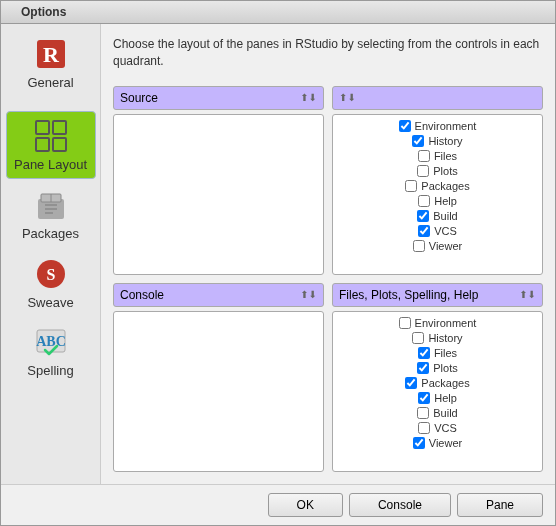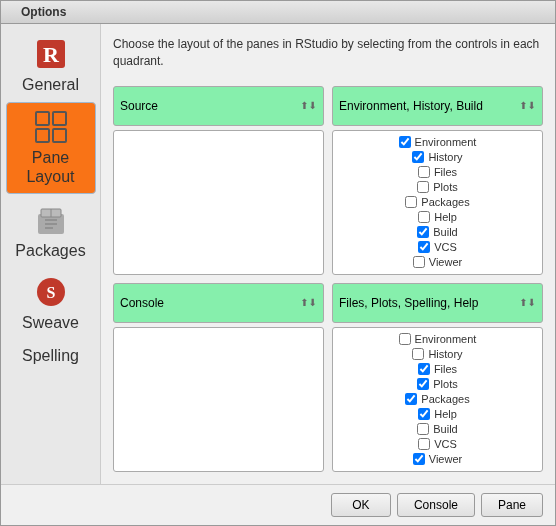--- a/index.html
+++ b/index.html
@@ -52,34 +52,34 @@
       width: 90px;
       display: flex;
       flex-direction: column;
       align-items: center;
       padding: 6px 4px;
       border-radius: 4px;
       cursor: pointer;
       gap: 3px;
     }
     .sidebar-item.active {
-      background: #f97316;
+      background: #84cc16;
       border: 1px solid #a0b8d0;
+      margin-top: 12px;
     }
     .sidebar-item .icon {
       width: 36px;
       height: 36px;
       display: flex;
       align-items: center;
       justify-content: center;
     }
     .sidebar-item .label {
-      font-size: 16px;
+      font-size: 13px;
       color: #333;
-      text-align: center;
       line-height: 1.2;
     }
     .main-content {
       flex: 1;
       padding: 12px;
       display: flex;
       flex-direction: column;
       gap: 10px;
     }
     .description {
@@ -96,28 +96,28 @@
       flex: 1;
     }
     .pane-section {
       display: flex;
       flex-direction: column;
       gap: 4px;
     }
     .pane-dropdown {
       display: flex;
       align-items: center;
-      background: #86efac;
+      background: #c4b5fd;
       border: 1px solid #aaa;
       border-radius: 3px;
       padding: 3px 6px;
       cursor: pointer;
       justify-content: space-between;
       font-size: 12px;
-      height: 40px;
+      height: 24px;
     }
     .pane-dropdown .arrow {
       font-size: 10px;
       color: #666;
     }
     .checkbox-list {
       background: white;
       border: 1px solid #aaa;
       border-radius: 3px;
       padding: 4px 10px;
@@ -142,21 +142,21 @@
     }
     .footer {
       display: flex;
       justify-content: flex-end;
       padding: 8px 12px;
       gap: 6px;
       border-top: 1px solid #ccc;
       background: #f0f0f0;
     }
     .btn {
-      padding: 4px 16px;
+      padding: 4px 28px;
       font-size: 12px;
       border: 1px solid #999;
       border-radius: 3px;
       background: linear-gradient(to bottom, #f5f5f5, #e0e0e0);
       cursor: pointer;
       min-width: 60px;
       text-align: center;
     }
   </style>
 </head>
@@ -211,20 +211,27 @@
         <div class="icon">
           <svg width="36" height="36" viewBox="0 0 36 36">
             <circle cx="18" cy="18" r="14" fill="#c0392b"></circle>
             <text x="18" y="24" font-size="16" font-weight="bold" fill="white" text-anchor="middle" font-family="serif">S</text>
           </svg>
         </div>
         <span class="label">Sweave</span>
       </div>
 
       <div class="sidebar-item">
+        <div class="icon">
+          <svg width="36" height="36" viewBox="0 0 36 36">
+            <rect x="4" y="6" width="28" height="22" rx="2" fill="#ddd" stroke="#aaa" stroke-width="1"></rect>
+            <text x="18" y="22" font-size="14" font-weight="bold" fill="#2980b9" text-anchor="middle" font-family="serif">ABC</text>
+            <polyline points="12,26 16,30 24,22" stroke="#2ecc71" stroke-width="2.5" fill="none" stroke-linecap="round" stroke-linejoin="round"></polyline>
+          </svg>
+        </div>
         <span class="label">Spelling</span>
       </div>
 
     </div>
 
     <div class="main-content">
       <p class="description">Choose the layout of the panes in RStudio by selecting from the controls in each quadrant.</p>
 
       <div class="pane-grid">
 
@@ -233,21 +240,20 @@
             <span>Source</span>
             <span class="arrow">⬆⬇</span>
           </div>
           <div class="checkbox-list">
             
           </div>
         </div>
 
         <div class="pane-section">
           <div class="pane-dropdown">
-            <span>Environment, History, Build</span>
             <span class="arrow">⬆⬇</span>
           </div>
           <div class="checkbox-list" id="top-right-checks">
           <div class="checkbox-item">
                 <input type="checkbox" checked="" style="">
                 <span>Environment</span>
               </div>
               <div class="checkbox-item">
                 <input type="checkbox" checked="" style="">
                 <span>History</span>

